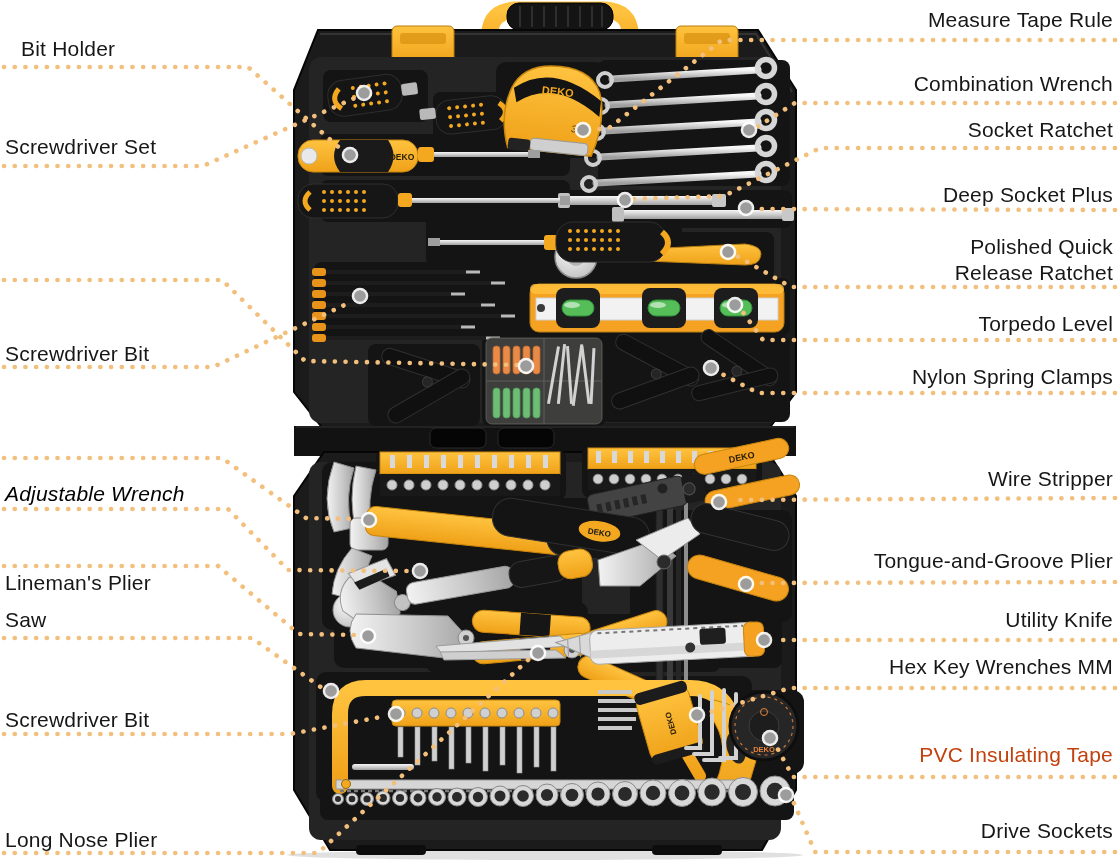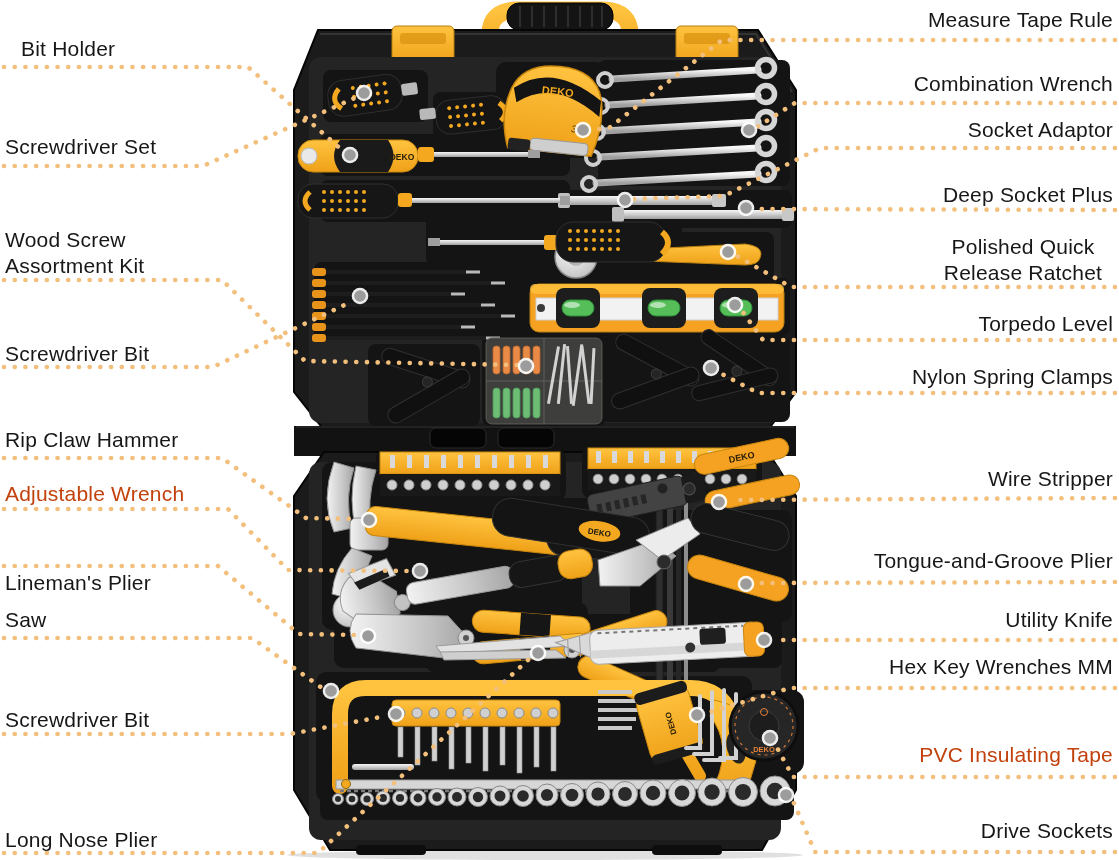--- a/index.html
+++ b/index.html
@@ -2,21 +2,21 @@
 <html><head>
 <meta charset="utf-8">
 <style>
   html,body{margin:0;padding:0;background:#fff;}
   .stage{position:relative;width:1119px;height:860px;background:#fff;overflow:hidden;
          font-family:"Liberation Sans",sans-serif;}
   svg.scene{position:absolute;left:0;top:0;width:1119px;height:860px;display:block;}
   .callout-label{position:absolute;font-size:21px;line-height:26px;color:#171717;
                  white-space:nowrap;letter-spacing:.2px;}
   .callout-label.left{left:5px;text-align:left;}
-  .callout-label.right{right:6px;text-align:center;}
+  .callout-label.right{right:6px;text-align:right;}
   .leader{fill:none;stroke:#F2BF7C;stroke-width:4.6;stroke-linecap:round;
           stroke-linejoin:round;stroke-dasharray:0.1 10.6;}
   text.svgt{font-family:"Liberation Sans",sans-serif;}
 </style>
 </head>
 <body>
 
 <div class="stage">
 <svg class="scene" viewBox="0 0 1119 860">
   <defs>
@@ -774,31 +774,29 @@
         <polyline points="1115,777 793,777 775,744" class="leader" stroke="#F2BF7C"></polyline>
         <circle cx="770" cy="738" r="8.3" fill="#FFFFFF" opacity=".92"></circle>
         <circle cx="770" cy="738" r="5.8" fill="#9C9C9C"></circle>
         <polyline points="1115,852 815,852 793,801" class="leader" stroke="#F2BF7C"></polyline>
         <circle cx="786" cy="795" r="8.3" fill="#FFFFFF" opacity=".92"></circle>
         <circle cx="786" cy="795" r="5.8" fill="#9C9C9C"></circle>
       </g>
 </svg>
 <div class="callout-label left" style="top: 36px; color: rgb(23, 23, 23); margin-left: 16px;">Bit Holder</div>
     <div class="callout-label left" style="top: 134px; color: rgb(23, 23, 23);">Screwdriver Set</div>
-    <div class="callout-label left" style="top: 227px; color: rgb(23, 23, 23); max-width: 165px; white-space: normal;">Wood Screw Assortment Kit</div>
     <div class="callout-label left" style="top: 341px; color: rgb(23, 23, 23);">Screwdriver Bit</div>
-    <div class="callout-label left" style="top: 427px; color: rgb(23, 23, 23);">Rip Claw Hammer</div>
-    <div class="callout-label left" style="top: 481px; color: #c2410c;">Adjustable Wrench</div>
+    <div class="callout-label left" style="top: 481px; color: #000000; font-style: italic;">Adjustable Wrench</div>
     <div class="callout-label left" style="top: 570px; color: rgb(23, 23, 23);">Lineman's Plier</div>
     <div class="callout-label left" style="top: 607px; color: rgb(23, 23, 23);">Saw</div>
     <div class="callout-label left" style="top: 707px; color: rgb(23, 23, 23);">Screwdriver Bit</div>
     <div class="callout-label left" style="top: 827px; color: rgb(23, 23, 23);">Long Nose Plier</div>
     <div class="callout-label right" style="top: 7px; color: rgb(23, 23, 23);">Measure Tape Rule</div>
     <div class="callout-label right" style="top: 71px; color: rgb(23, 23, 23);">Combination Wrench</div>
-    <div class="callout-label right" style="top: 117px; color: rgb(23, 23, 23);">Socket Adaptor</div>
+    <div class="callout-label right" style="top: 117px; color: rgb(23, 23, 23);">Socket Ratchet</div>
     <div class="callout-label right" style="top: 182px; color: rgb(23, 23, 23);">Deep Socket Plus</div>
     <div class="callout-label right" style="top: 234px; color: rgb(23, 23, 23); max-width: 180px; white-space: normal;">Polished Quick Release Ratchet</div>
     <div class="callout-label right" style="top: 311px; color: rgb(23, 23, 23);">Torpedo Level</div>
     <div class="callout-label right" style="top: 364px; color: rgb(23, 23, 23);">Nylon Spring Clamps</div>
     <div class="callout-label right" style="top: 466px; color: rgb(23, 23, 23);">Wire Stripper</div>
     <div class="callout-label right" style="top: 548px; color: rgb(23, 23, 23);">Tongue-and-Groove Plier</div>
     <div class="callout-label right" style="top: 607px; color: rgb(23, 23, 23);">Utility Knife</div>
     <div class="callout-label right" style="top: 654px; color: rgb(23, 23, 23);">Hex Key Wrenches MM</div>
     <div class="callout-label right" style="top: 742px; color: #c2410c;">PVC Insulating Tape</div>
     <div class="callout-label right" style="top: 818px; color: rgb(23, 23, 23);">Drive Sockets</div>

